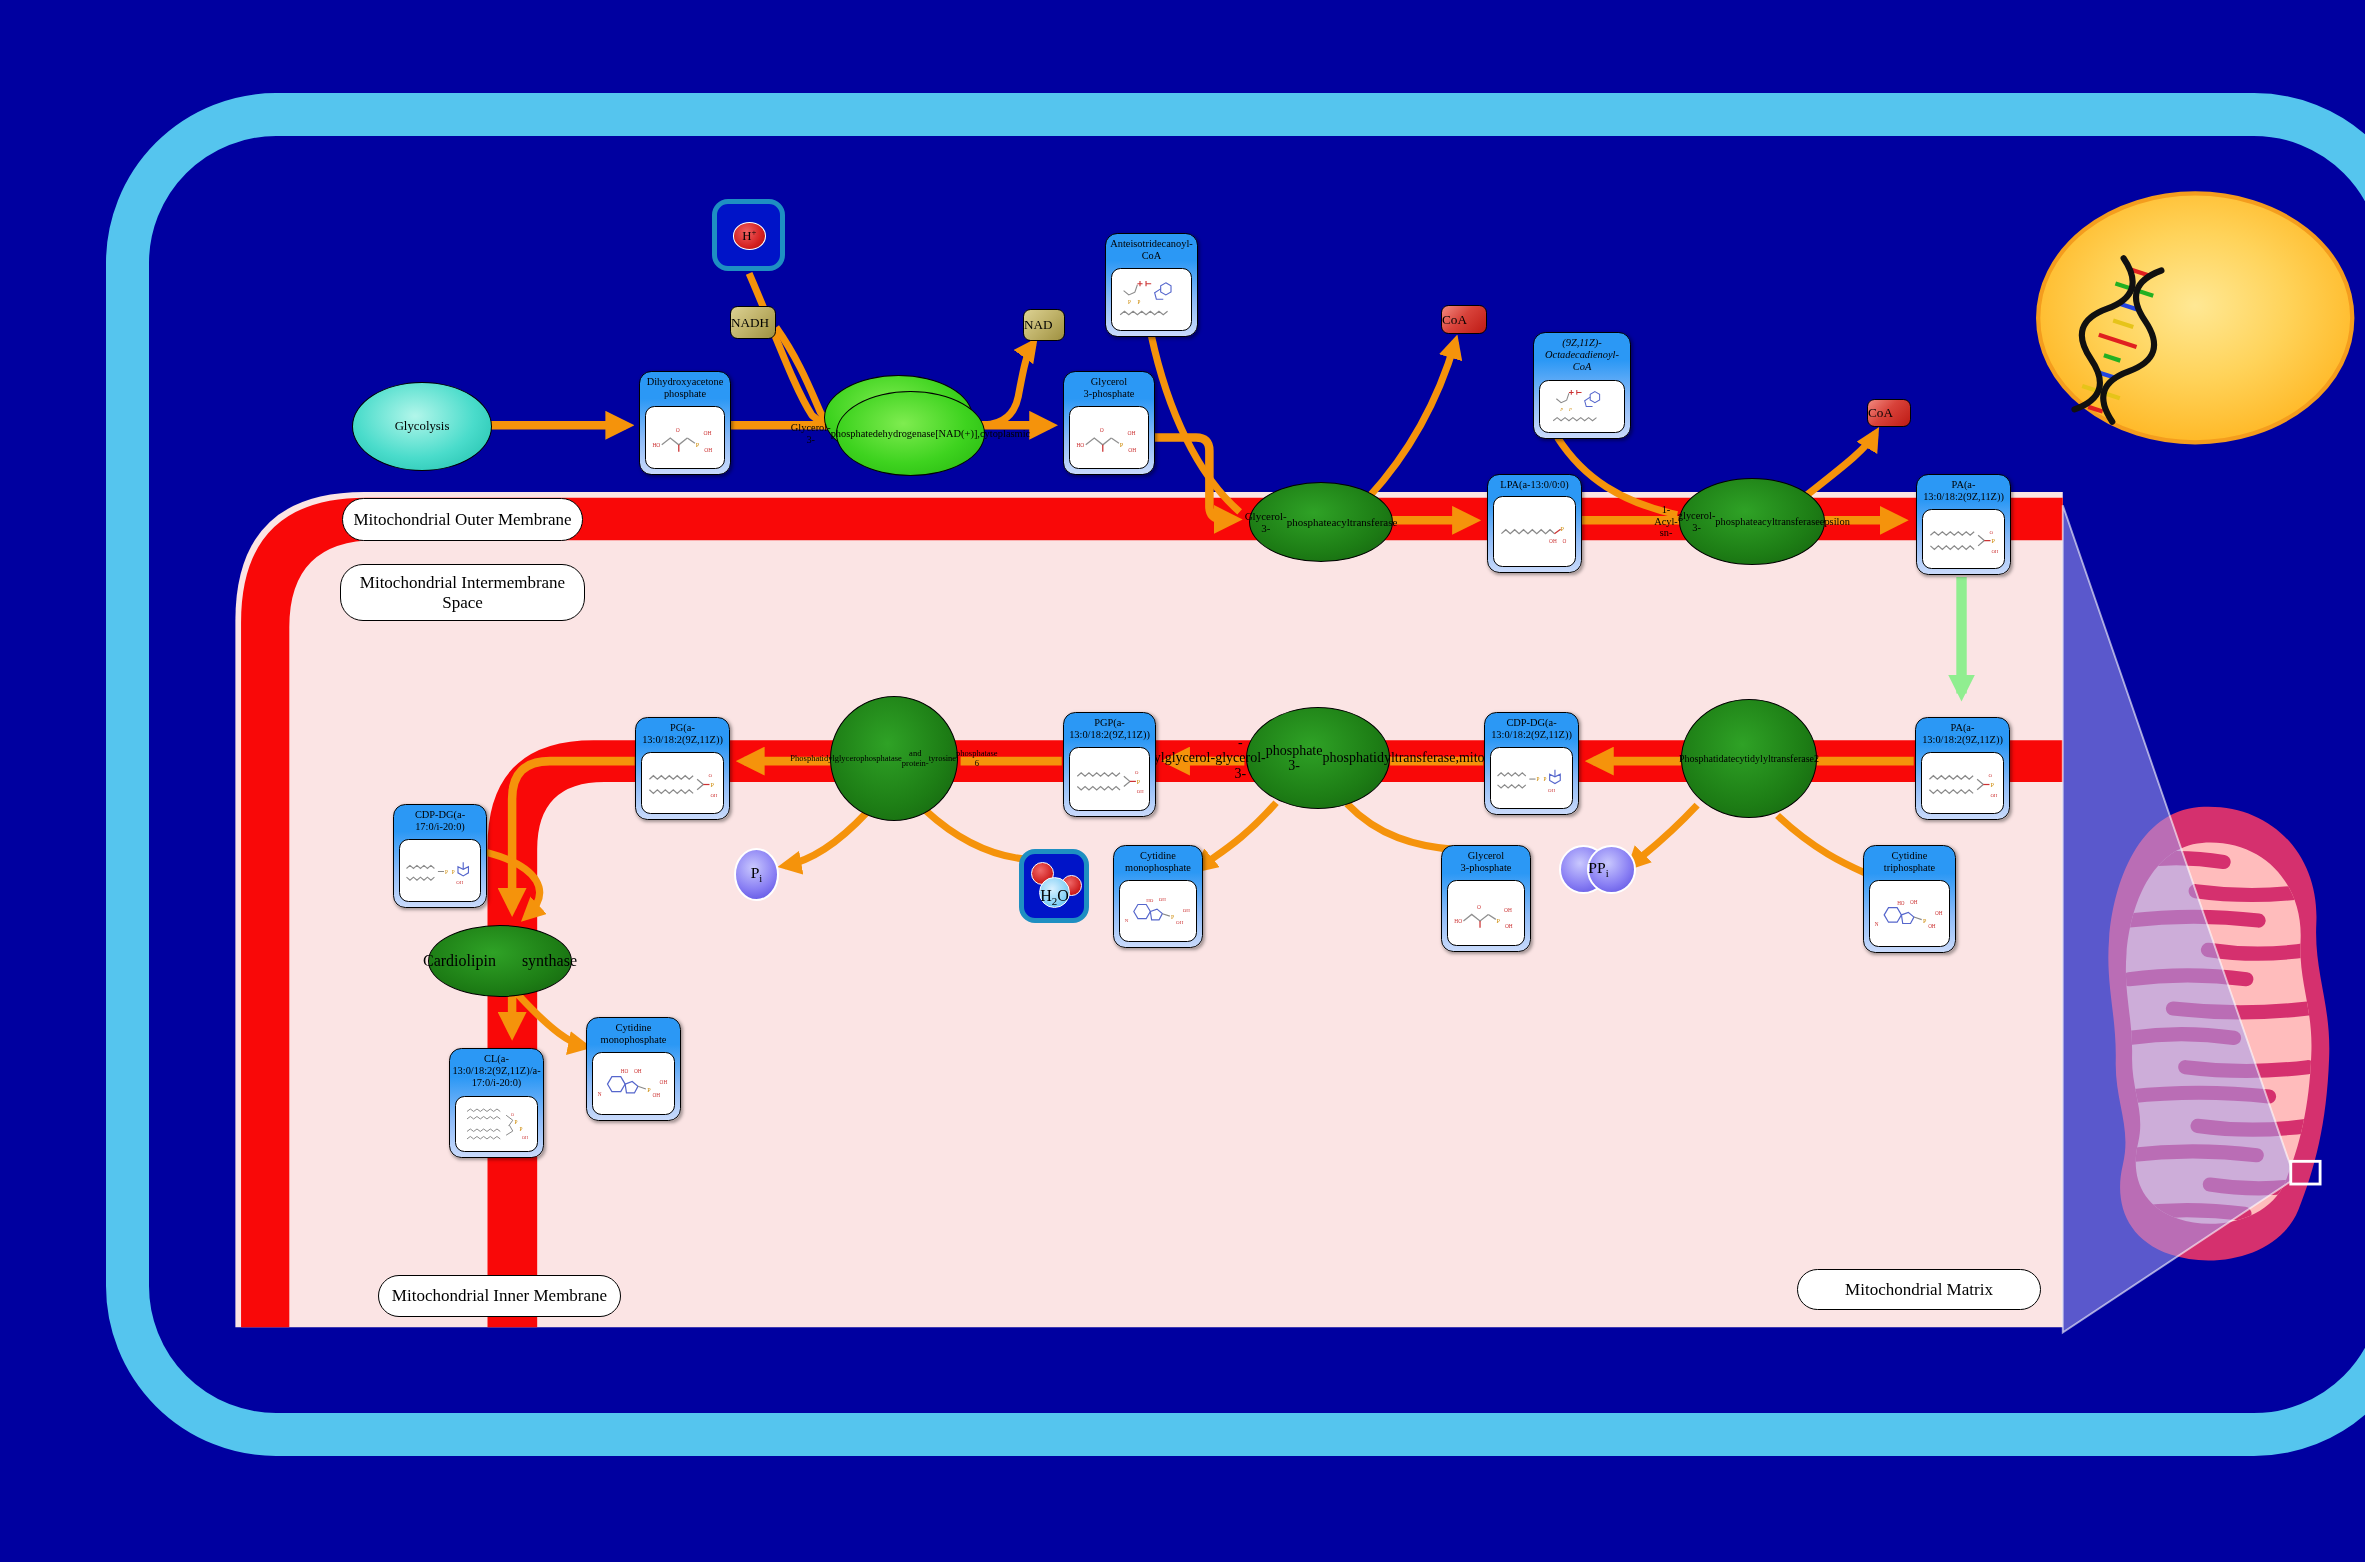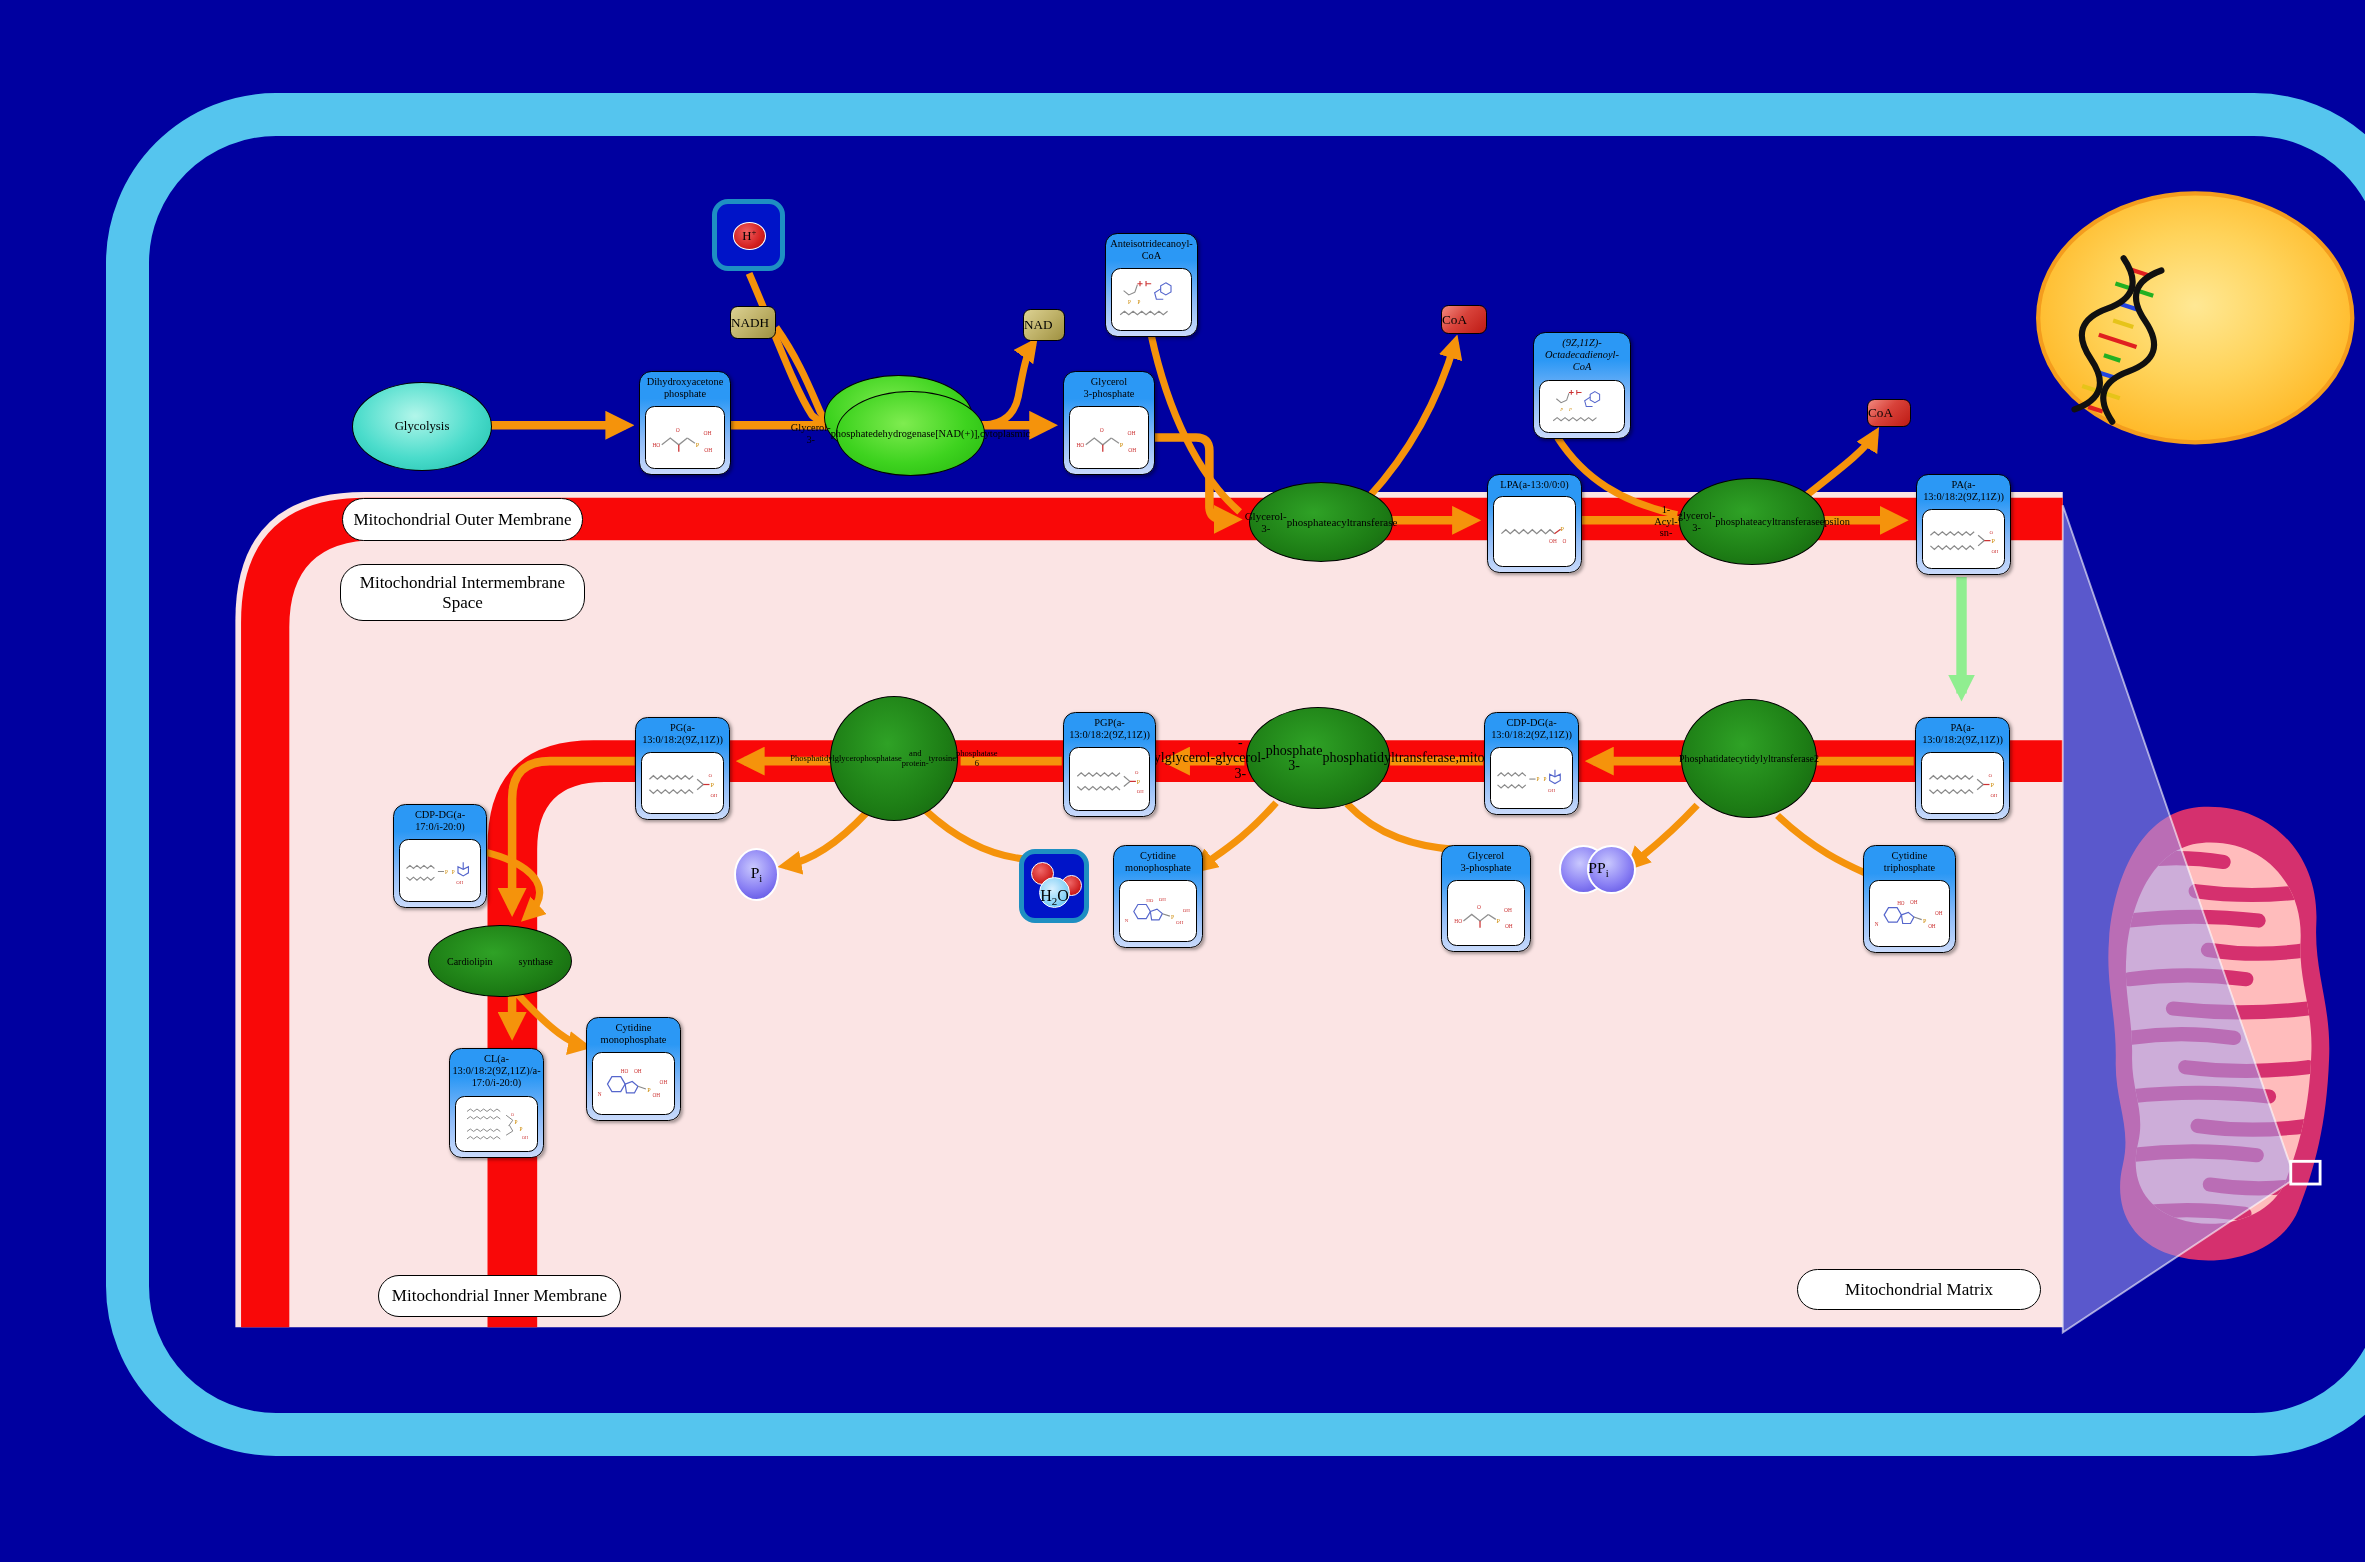--- a/index.html
+++ b/index.html
@@ -205,21 +205,21 @@
       <span class="tl">-glycerol-3-</span>
       <span class="tl">phosphate 3-</span>
       <span class="tl">phosphatidyltransferase,</span>
       <span class="tl">mitochondrial</span>
     </div>
     <div class="enz dark" style="left: 1681px; top: 699px; width: 134px; height: 117px; font-size: 10px;">
       <span class="tl">Phosphatidate</span>
       <span class="tl">cytidylyltransferase</span>
       <span class="tl">2</span>
     </div>
-    <div class="enz dark" style="left: 428px; top: 925px; width: 142px; height: 70px; font-size: 10px; gap: 26px;">
+    <div class="enz dark" style="left: 428px; top: 925px; width: 142px; height: 70px; font-size: 16px; gap: 26px;">
       <span class="tl">Cardiolipin</span>
       <span class="tl">synthase</span>
     </div>
     <div class="met" style="left: 639px; top: 371px; width: 90px; height: 102px;">
       <div class="met-title">
         <span class="tl">Dihydroxyacetone</span>
         <span class="tl">phosphate</span>
       </div>
       <div class="met-inner" style="top: 34px;">
         <svg viewBox="0 0 170 120">

